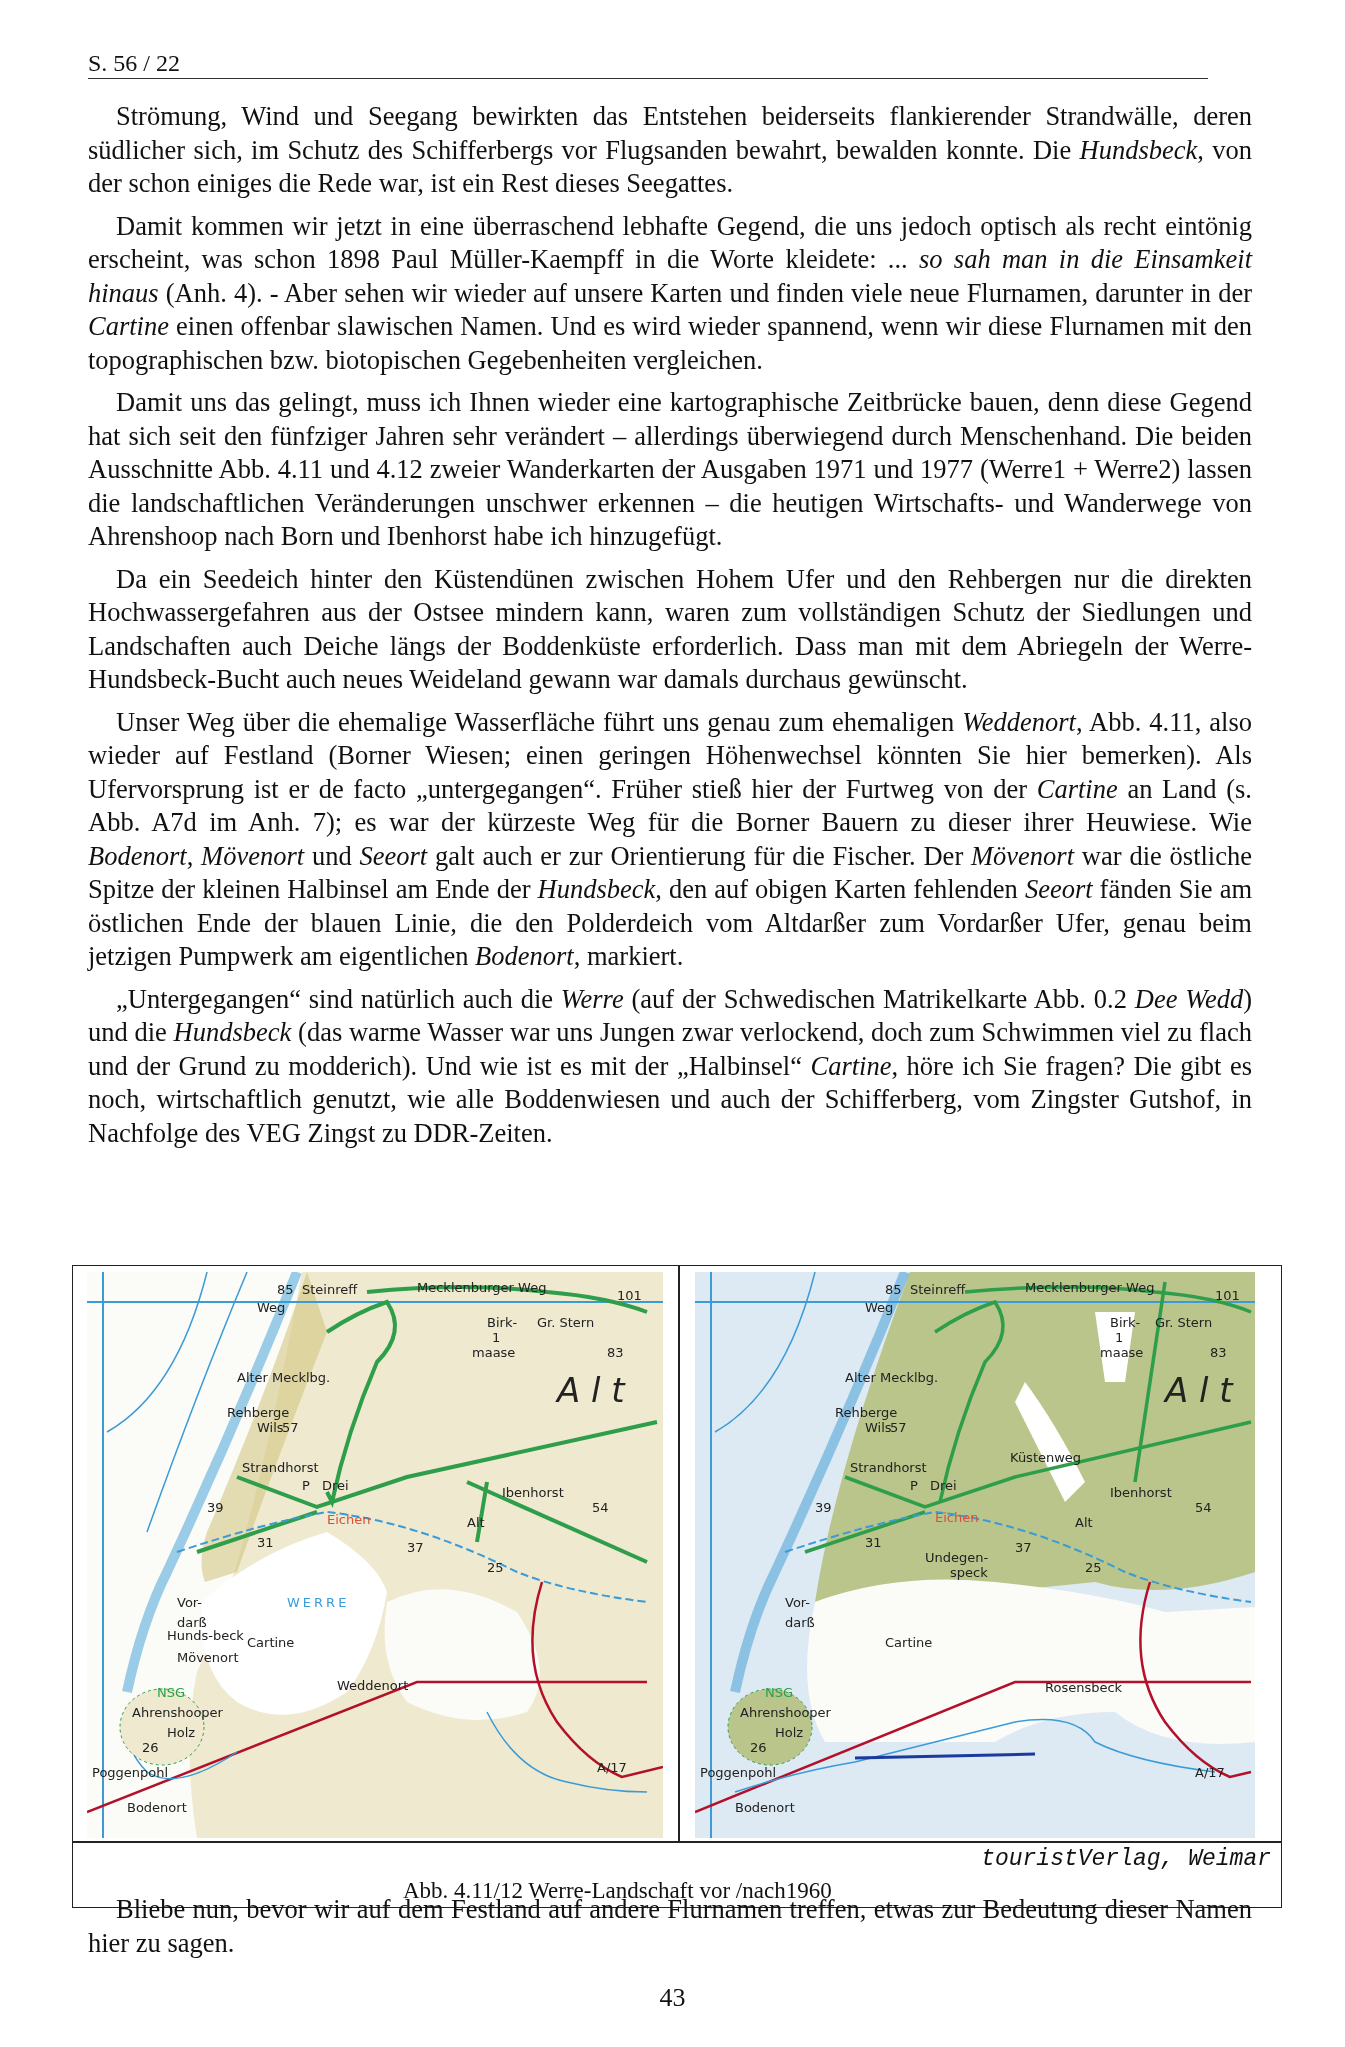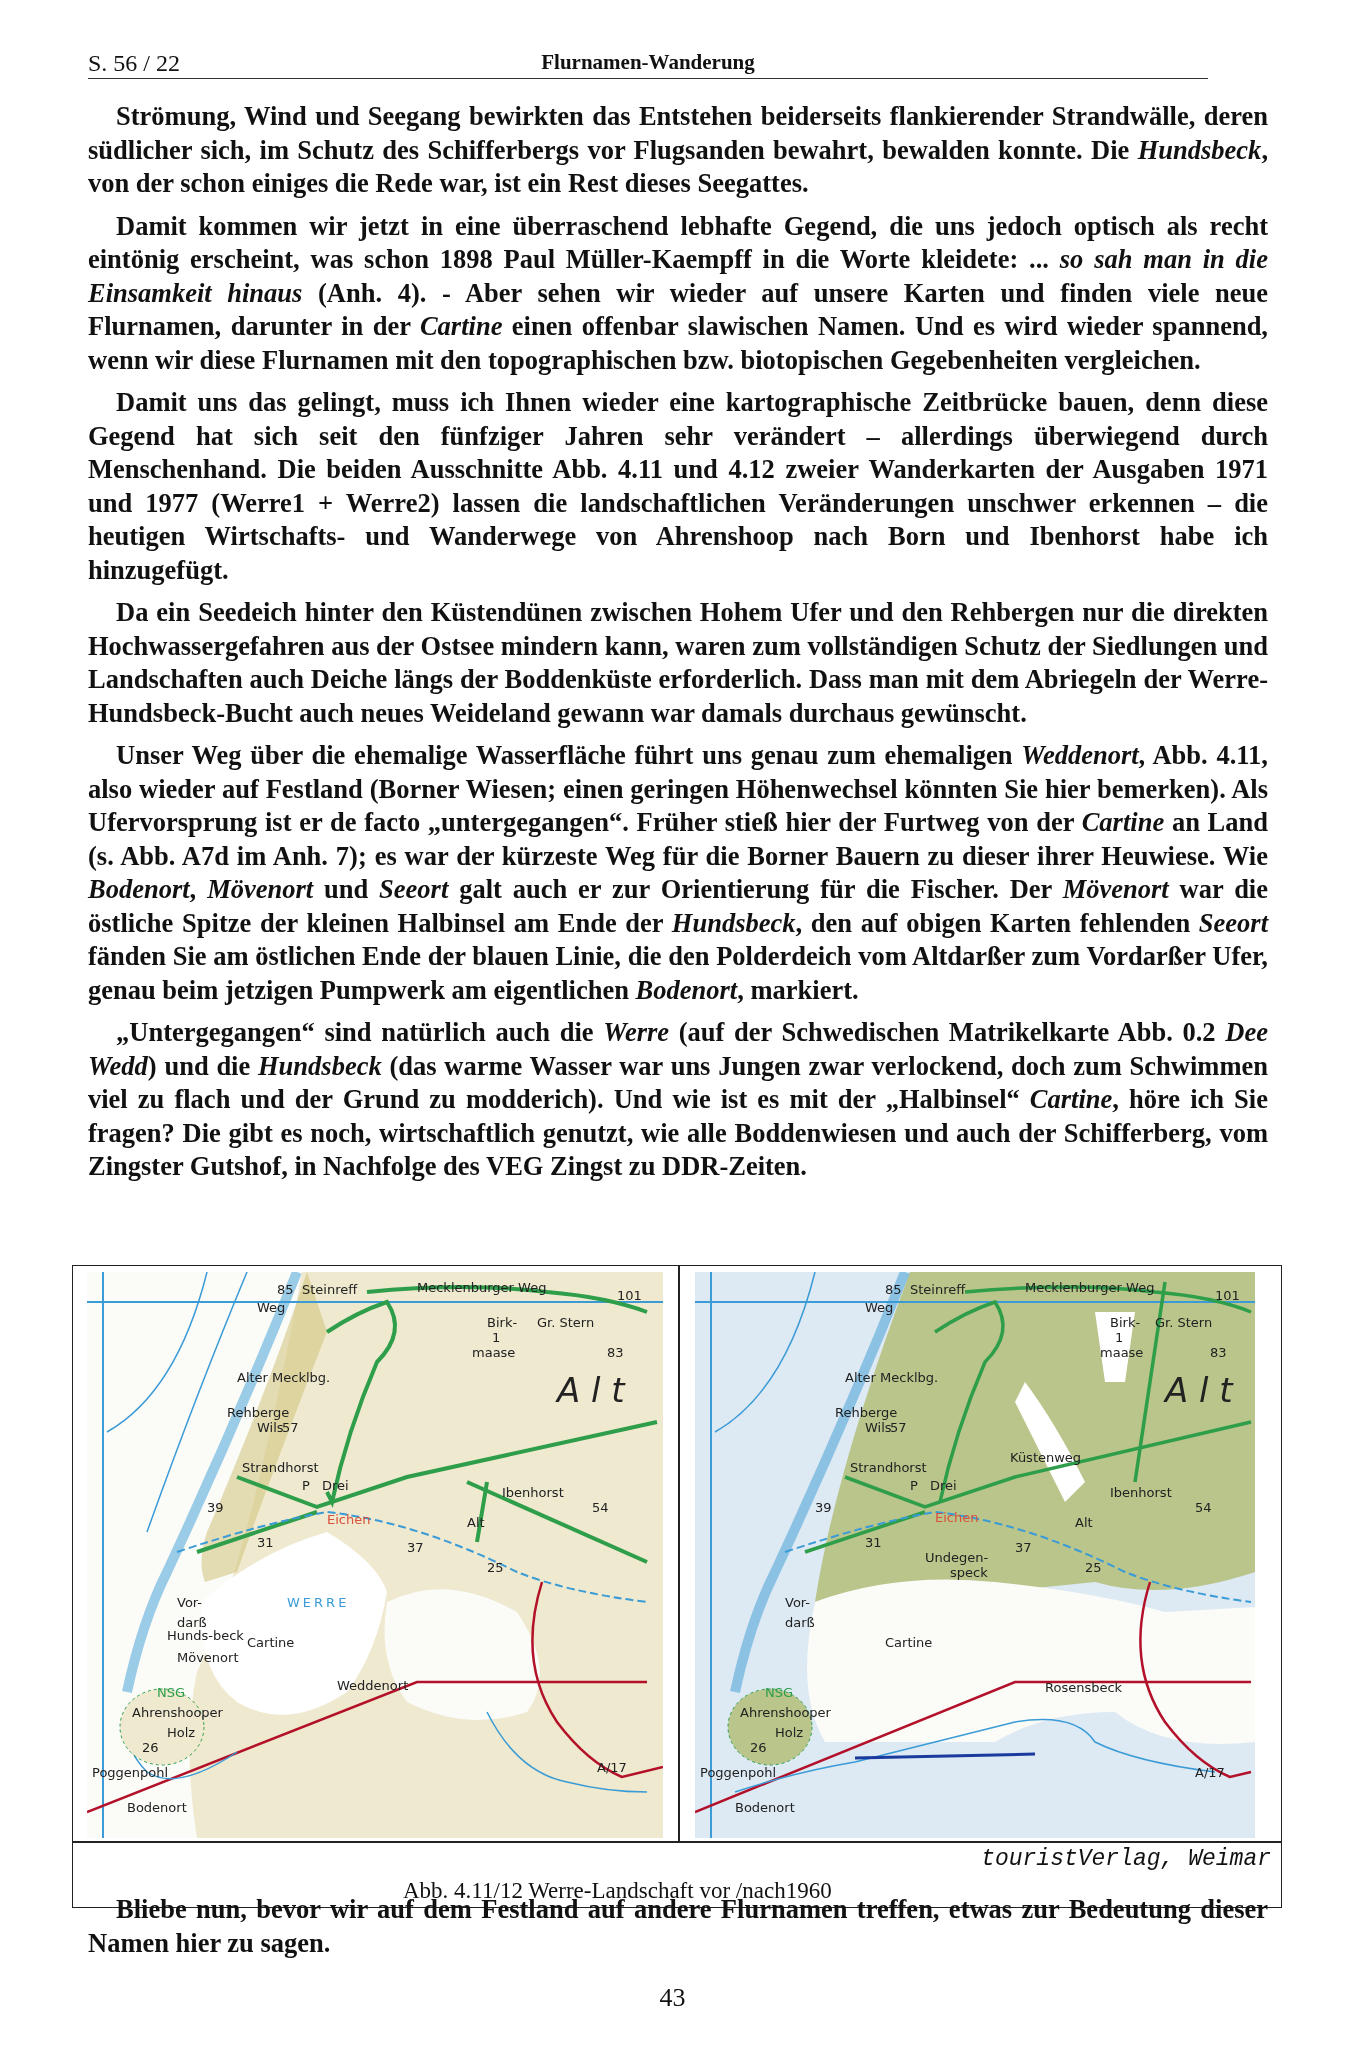--- a/index.html
+++ b/index.html
@@ -2,38 +2,37 @@
 <html><head>
 <meta charset="utf-8">
 <style>
   html,body{margin:0;padding:0;background:#fff;}
   body{width:1345px;height:2047px;position:relative;overflow:hidden;color:#111;
        font-family:"Liberation Serif","DejaVu Serif",serif;}
   .hdr{position:absolute;left:88px;top:48px;width:1120px;height:30px;border-bottom:1.5px solid #333;}
   .hdr .pg{position:absolute;left:0;top:2px;font-size:24px;}
   .hdr .ttl{position:absolute;left:0;right:0;top:2px;text-align:center;font-size:21px;font-weight:bold;}
   .body{position:absolute;left:88px;width:1180px;font-size:26.5px;line-height:33.5px;}
-  .p{margin:0 0 9px 0;text-indent:28px;text-align:justify;text-align-last:left;font-weight:bold;}
+  .p{margin:0 16px 9px 0;text-indent:28px;text-align:justify;text-align-last:left;}
   .p i{font-style:italic;}
   .fig{position:absolute;left:72px;top:1265px;width:1210px;height:643px;border:1.5px solid #222;box-sizing:border-box;}
   .fig .divider{position:absolute;left:605px;top:0;width:1.5px;height:575px;background:#222;}
   .fig .capline{position:absolute;left:0;right:0;top:575px;height:1.5px;background:#222;}
   .fig .cap{position:absolute;top:580px;left:330px;font-size:23px;margin-top:32px;}
   .fig .src{position:absolute;top:580px;right:10px;font-size:23px;font-style:italic;font-family:Liberation Mono, monospace;}
   .map{position:absolute;top:6px;height:566px;overflow:hidden;}
   .map svg{display:block;width:100%;height:100%;}
   .maplbl{font-family:"DejaVu Sans","Liberation Sans",sans-serif;}
   .pnum{position:absolute;left:0;right:0;top:1983px;text-align:center;font-size:26px;}
 </style>
 </head>
 <body>
 
 <div class="hdr">
   <span class="pg">S. 56 / 22</span>
-  <span class="ttl">Flurnamen-Wanderung</span>
 </div>
 
 <div class="body" id="body-top" style="top:100px;">
   <p class="p"><span>Strömung, Wind und Seegang bewirkten das Entstehen beiderseits flankierender Strandwälle, deren südlicher sich, im Schutz des Schifferbergs vor Flugsanden bewahrt, bewalden konnte. Die </span><i>Hundsbeck</i><span>, von der schon einiges die Rede war, ist ein Rest dieses Seegattes.</span></p>
   <p class="p"><span>Damit kommen wir jetzt in eine überraschend lebhafte Gegend, die uns jedoch optisch als recht eintönig erscheint, was schon 1898 Paul Müller-Kaempff in die Worte kleidete: ... </span><i>so sah man in die Einsamkeit hinaus</i><span> (Anh. 4). - Aber sehen wir wieder auf unsere Karten und finden viele neue Flurnamen, darunter in der </span><i>Cartine</i><span> einen offenbar slawischen Namen. Und es wird wieder spannend, wenn wir diese Flurnamen mit den topographischen bzw. biotopischen Gegebenheiten vergleichen.</span></p>
   <p class="p"><span>Damit uns das gelingt, muss ich Ihnen wieder eine kartographische Zeitbrücke bauen, denn diese Gegend hat sich seit den fünfziger Jahren sehr verändert – allerdings überwiegend durch Menschenhand. Die beiden Ausschnitte Abb. 4.11 und 4.12 zweier Wanderkarten der Ausgaben 1971 und 1977 (Werre1 + Werre2) lassen die landschaftlichen Veränderungen unschwer  erkennen – die heutigen Wirtschafts- und Wanderwege von Ahrenshoop nach Born und Ibenhorst habe ich hinzugefügt.</span></p>
   <p class="p"><span>Da ein Seedeich hinter den Küstendünen zwischen Hohem Ufer und den Rehbergen nur die direkten Hochwassergefahren aus der Ostsee  mindern kann, waren zum vollständigen Schutz der Siedlungen und Landschaften auch Deiche längs der Boddenküste erforderlich. Dass man mit dem Abriegeln der Werre-Hundsbeck-Bucht auch neues Weideland gewann war damals durchaus gewünscht.</span></p>
   <p class="p"><span>Unser Weg über die ehemalige Wasserfläche führt uns genau zum ehemaligen </span><i>Weddenort</i><span>, Abb. 4.11, also wieder auf Festland (Borner Wiesen; einen geringen Höhenwechsel könnten Sie hier bemerken). Als Ufervorsprung ist er de facto „untergegangen“. Früher stieß hier der Furtweg von der </span><i>Cartine</i><span> an Land (s. Abb. A7d im Anh. 7); es war der kürzeste Weg für die Borner Bauern zu dieser ihrer Heuwiese. Wie </span><i>Bodenort</i><span>, </span><i>Mövenort</i><span> und </span><i>Seeort</i><span> galt auch er zur Orientierung für die Fischer. Der </span><i>Mövenort</i><span> war die östliche Spitze der kleinen Halbinsel am Ende der </span><i>Hundsbeck</i><span>, den auf obigen Karten fehlenden </span><i>Seeort</i><span> fänden Sie am östlichen Ende der blauen Linie, die den Polderdeich vom Altdarßer zum Vordarßer Ufer, genau beim jetzigen Pumpwerk am eigentlichen </span><i>Bodenort</i><span>, markiert.</span></p>
   <p class="p"><span>„Untergegangen“ sind natürlich auch die </span><i>Werre</i><span> (auf der Schwedischen Matrikelkarte Abb. 0.2 </span><i>Dee Wedd</i><span>) und die </span><i>Hundsbeck</i><span> (das warme Wasser war uns Jungen zwar verlockend, doch zum Schwimmen viel zu flach und der Grund zu modderich). Und wie ist es mit der „Halbinsel“ </span><i>Cartine</i><span>, höre ich Sie fragen? Die gibt es noch, wirtschaftlich genutzt, wie alle Boddenwiesen und auch der Schifferberg, vom Zingster Gutshof, in Nachfolge des VEG Zingst zu DDR-Zeiten.</span></p>
 </div>

